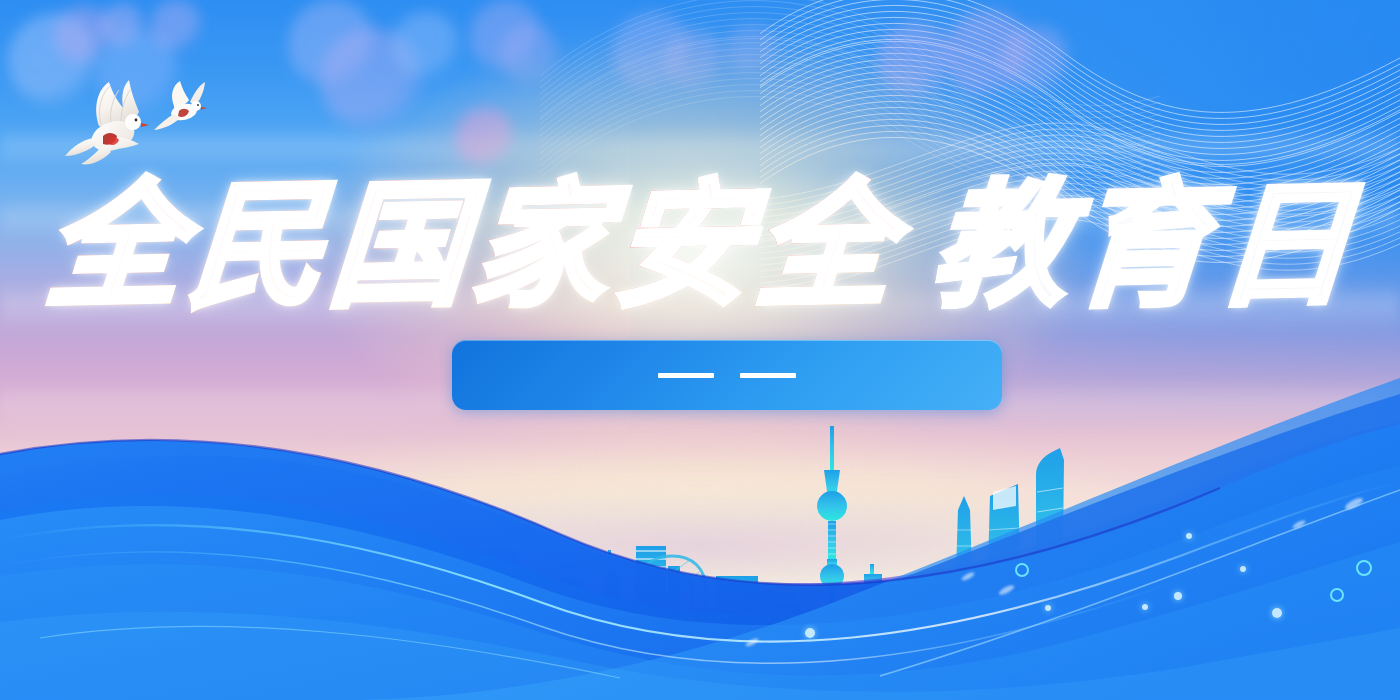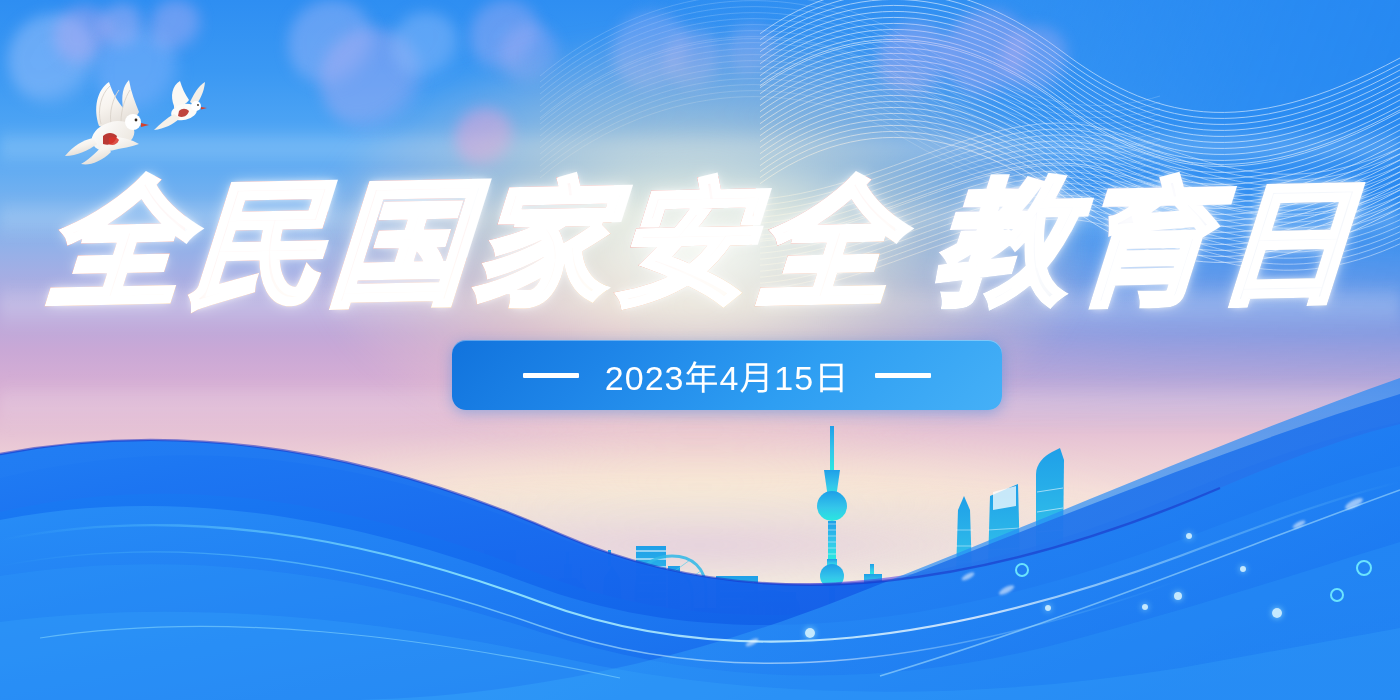--- a/index.html
+++ b/index.html
@@ -332,21 +332,20 @@
         <span class="red hot">全</span>
         <span class="gap"></span>
         <span class="blue">教</span>
         <span class="blue">育</span>
         <span class="blue deep">日</span>
       </div>
   </div>
 
   <div class="date-banner">
     <span class="dash"></span>
-    <span class="date-text">2023年4月15日</span>
     <span class="dash"></span>
   </div>
 
   <div class="skyline-glow"></div>
 
   <svg class="skyline" viewBox="0 0 1400 240" preserveAspectRatio="none">
     <defs>
       <linearGradient id="bg1" x1="0" y1="0" x2="0" y2="1">
         <stop offset="0" stop-color="#1f9fe8"></stop>
           <stop offset="0.55" stop-color="#34c6ea"></stop>

